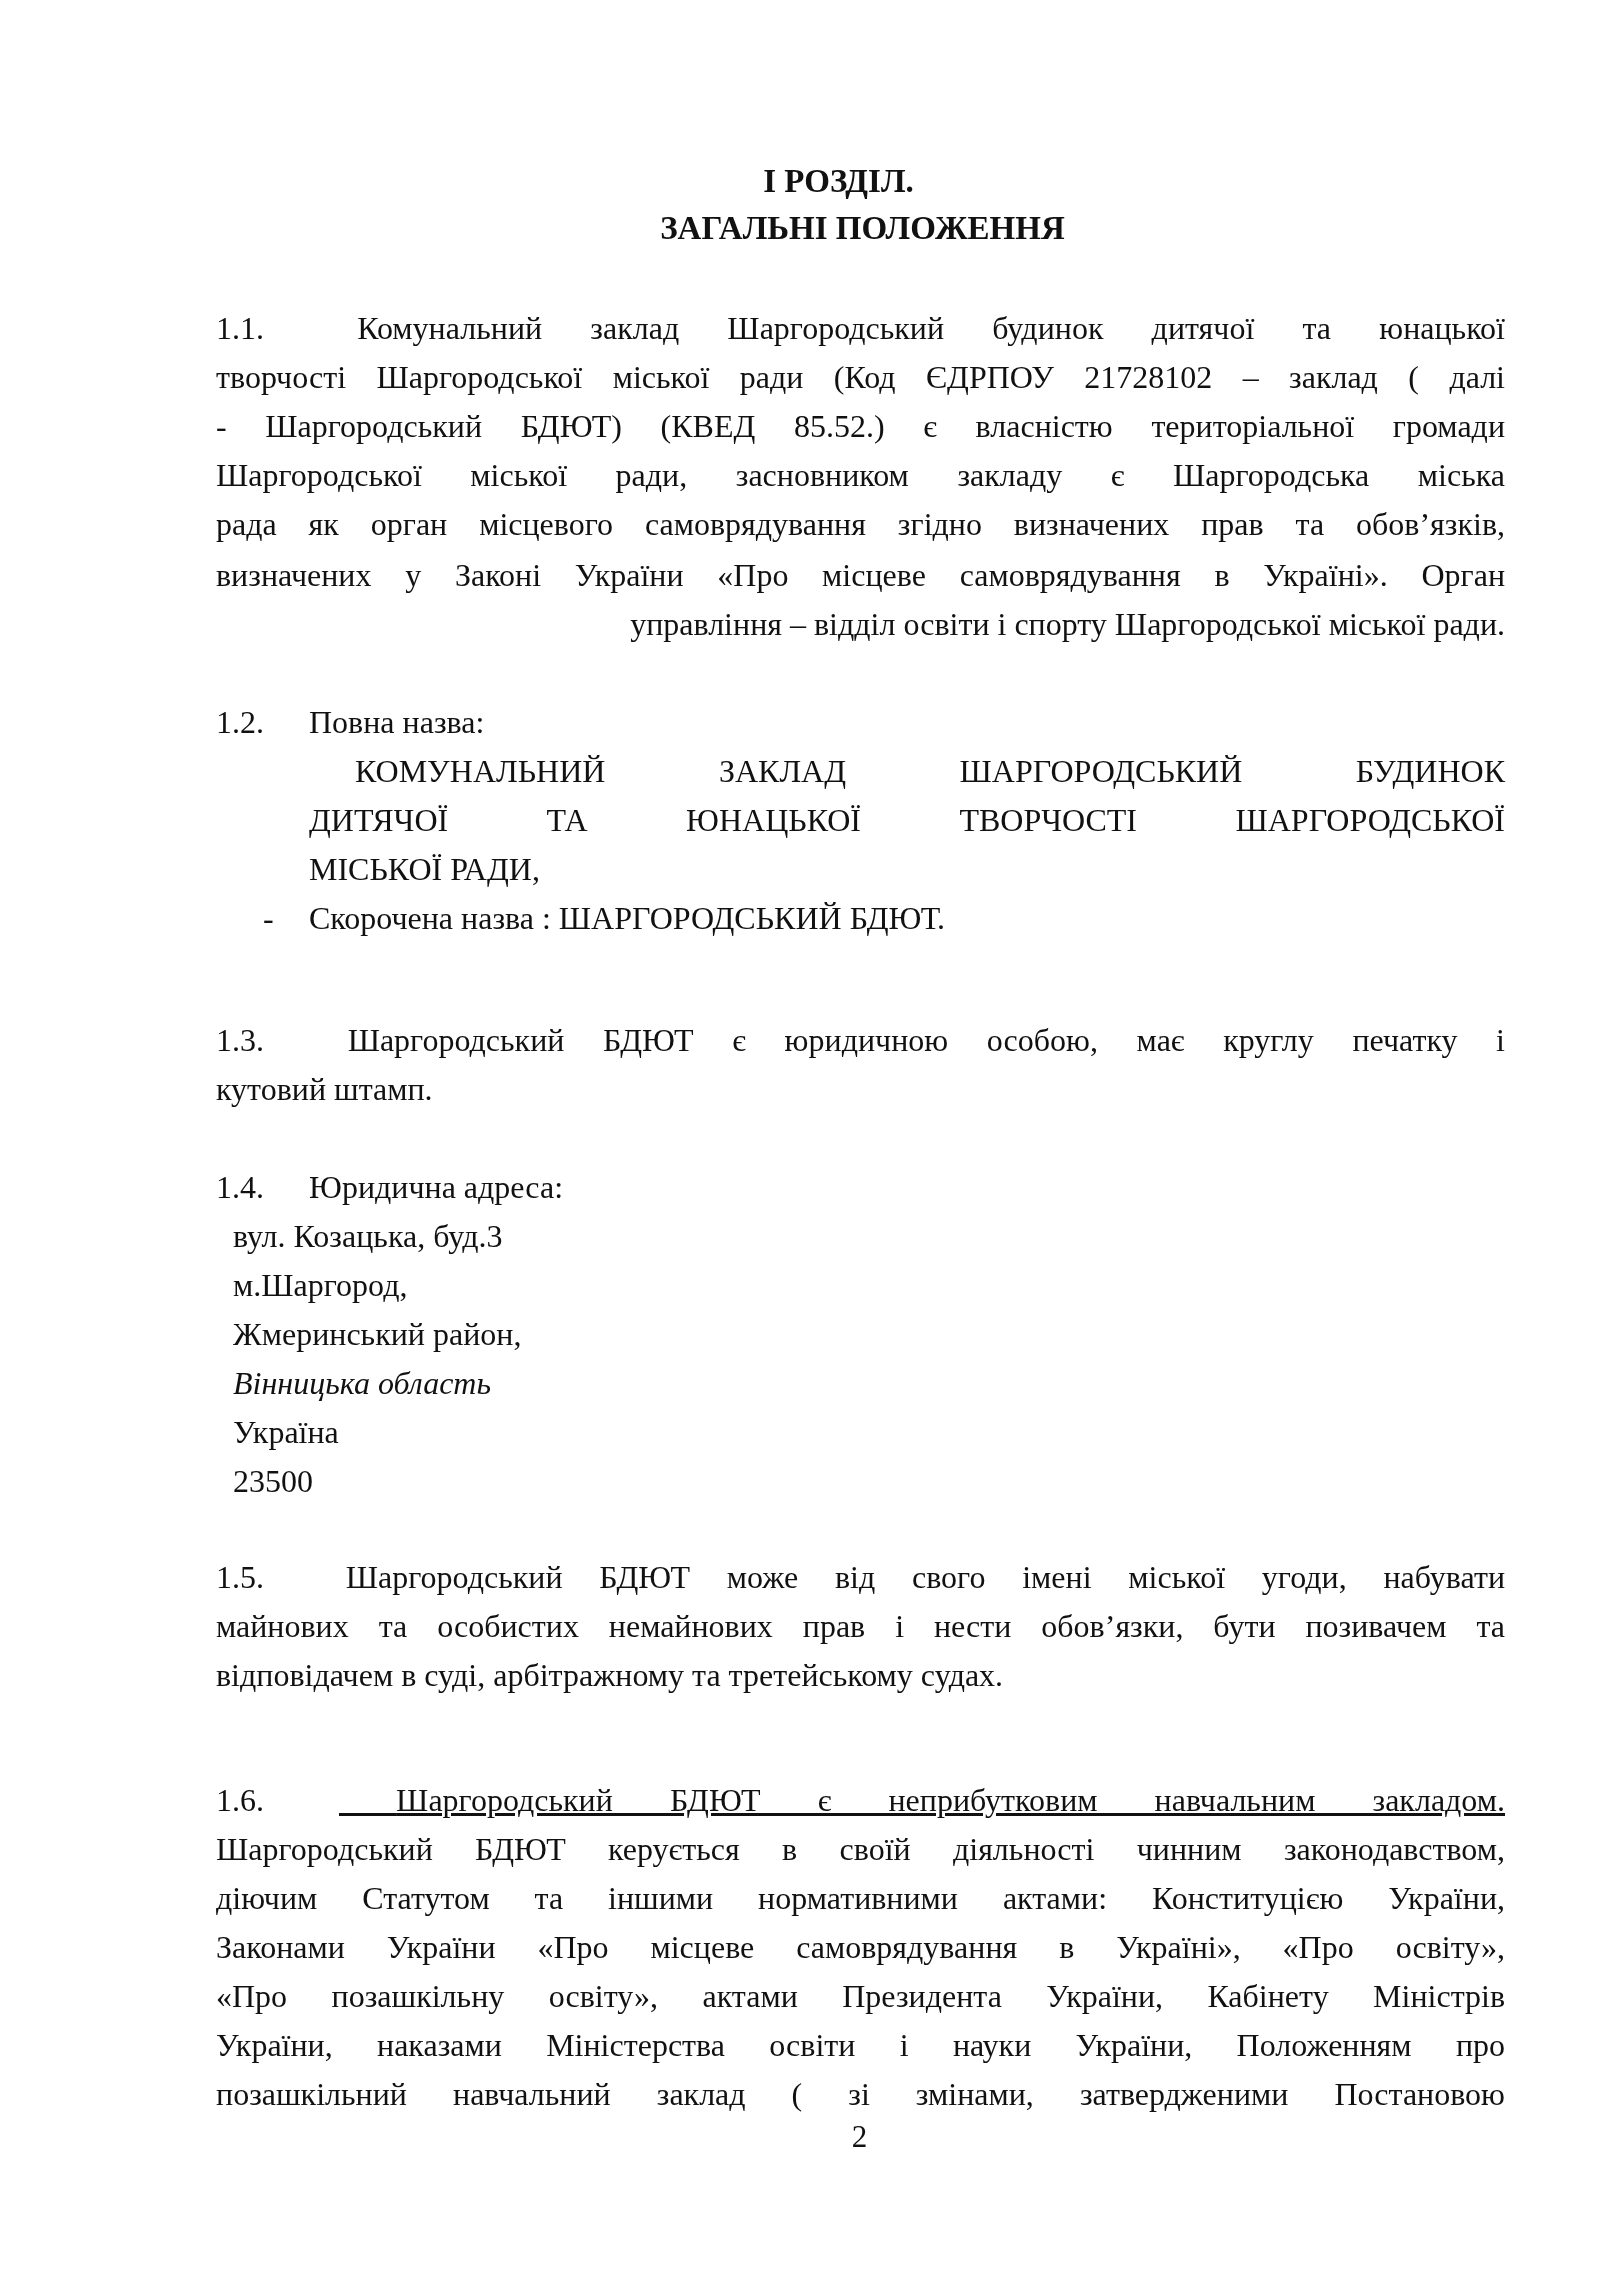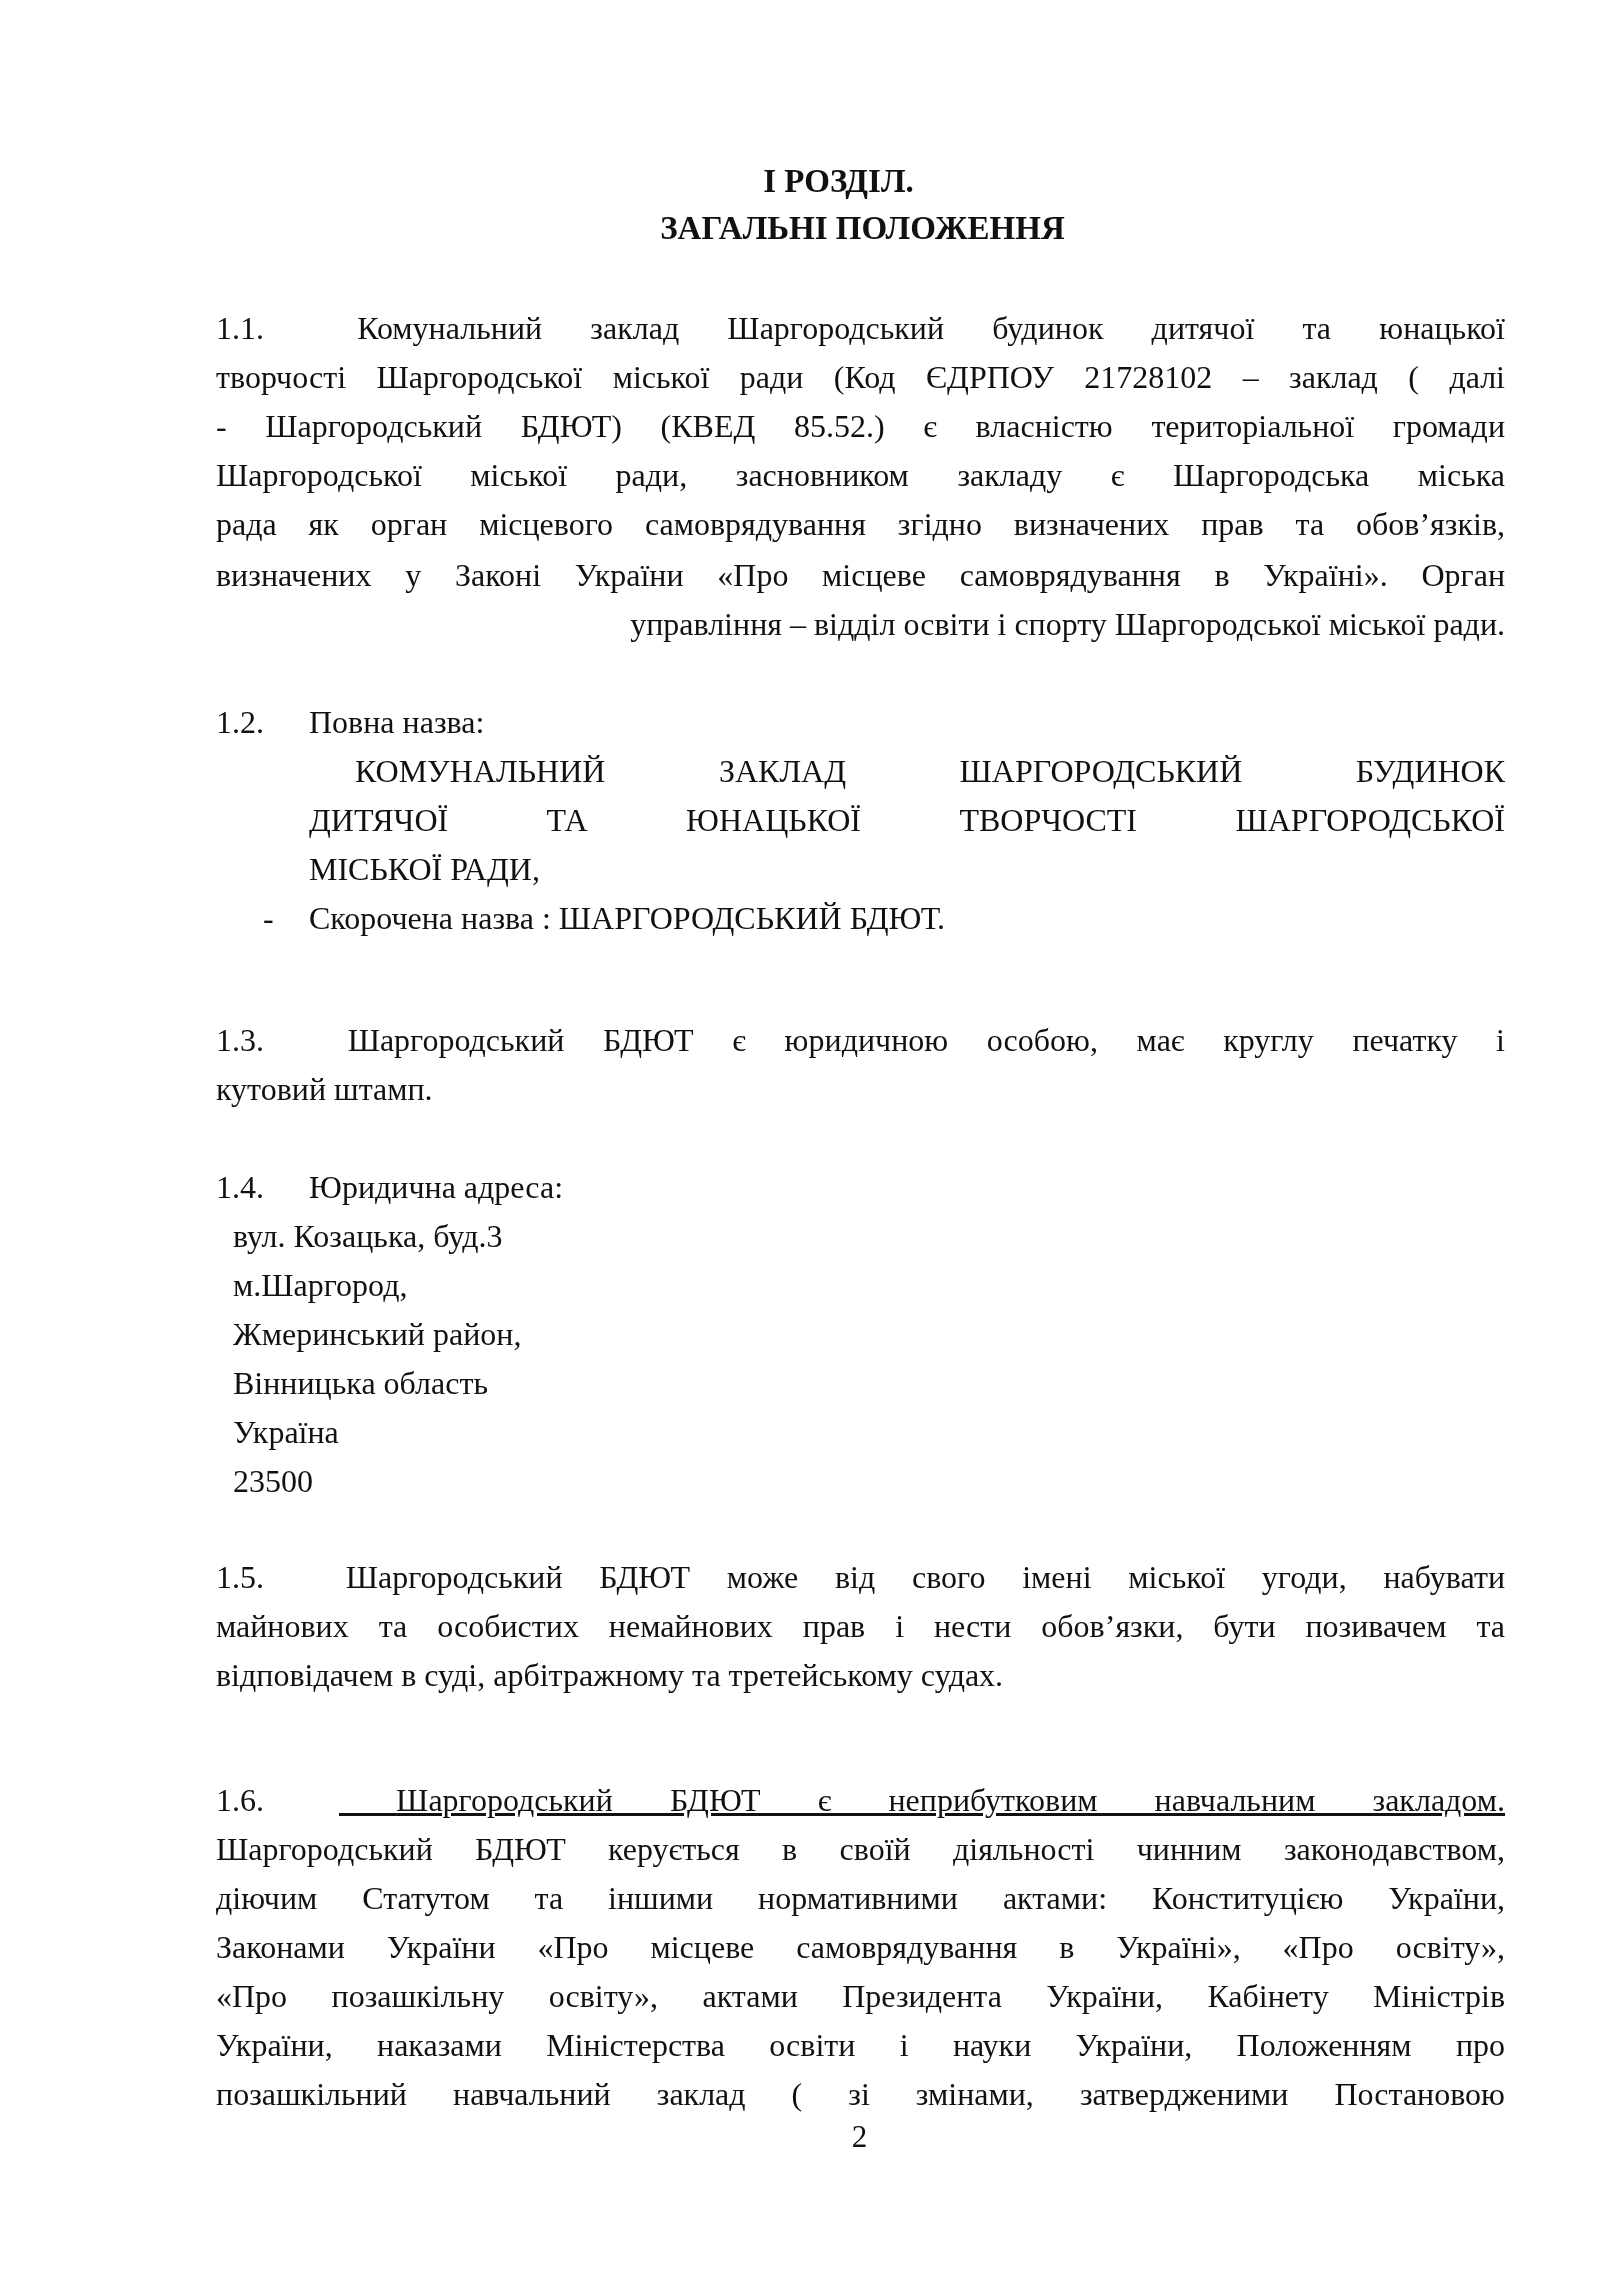--- a/index.html
+++ b/index.html
@@ -58,21 +58,21 @@
   <div>
     <div class="line just" style="top:1021px;"><span class="num">1.3.</span> <span>Шаргородський БДЮТ є юридичною особою, має круглу печатку і</span></div>
     <div class="line" style="top:1070px;">кутовий штамп.</div>
   </div>
 
   <div>
     <div class="line" style="top:1168px;"><span class="num">1.4.</span><span>Юридична адреса:</span></div>
     <div class="line addr" style="top:1217px;">вул. Козацька, буд.3</div>
     <div class="line addr" style="top:1266px;">м.Шаргород,</div>
     <div class="line addr" style="top:1315px;">Жмеринський район,</div>
-    <div class="line addr" style="top:1364px;">Вінницька область</div>
+    <div class="line addr" style="top:1364px;font-style:italic;">Вінницька область</div>
     <div class="line addr" style="top:1413px;">Україна</div>
     <div class="line addr" style="top:1462px;">23500</div>
   </div>
 
   <div>
     <div class="line just" style="top:1558px;"><span class="num">1.5.</span> <span>Шаргородський БДЮТ може від свого імені міської угоди, набувати</span></div>
     <div class="line just" style="top:1607px;">майнових та особистих немайнових прав і  нести обов’язки, бути позивачем та</div>
     <div class="line" style="top:1656px;">відповідачем  в суді, арбітражному та третейському судах.</div>
   </div>
 

